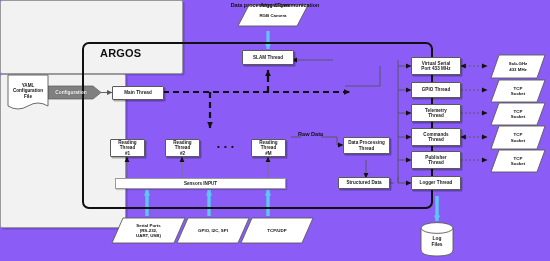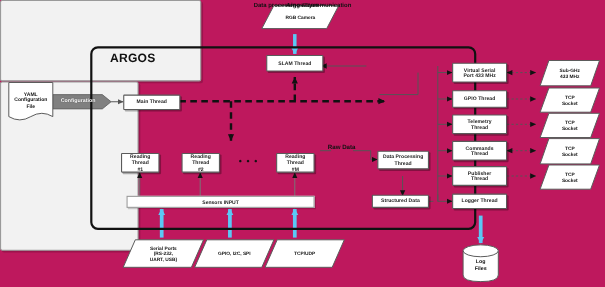--- a/index.html
+++ b/index.html
@@ -1,19 +1,19 @@
 <!DOCTYPE html>
 <html><head>
 <meta charset="utf-8">
 <title>ARGOS Architecture Diagram</title>
 <style>
   html,body{margin:0;padding:0;background:#ffffff;}
   body{width:550px;height:261px;overflow:hidden;
        font-family:"Liberation Sans","DejaVu Sans",sans-serif;}
-  #canvas{position:relative;width:550px;height:261px;background:#be185d;}
+  #canvas{position:relative;width:550px;height:261px;background:#8b5cf6;}
   svg#layer{position:absolute;left:0;top:0;width:550px;height:261px;}
 
   .node{position:absolute;box-sizing:border-box;display:flex;
         align-items:center;justify-content:center;text-align:center;
         color:#1a1a1a;line-height:1.12;}
   
   .box{background:#ffffff;border:1px solid #5a5a5a;border-radius:1px;
        box-shadow:1.4px 1.4px 0 rgba(0,0,0,.30);font-size:4.6px;
        font-weight:700;letter-spacing:.05px;padding:1px;}
 

